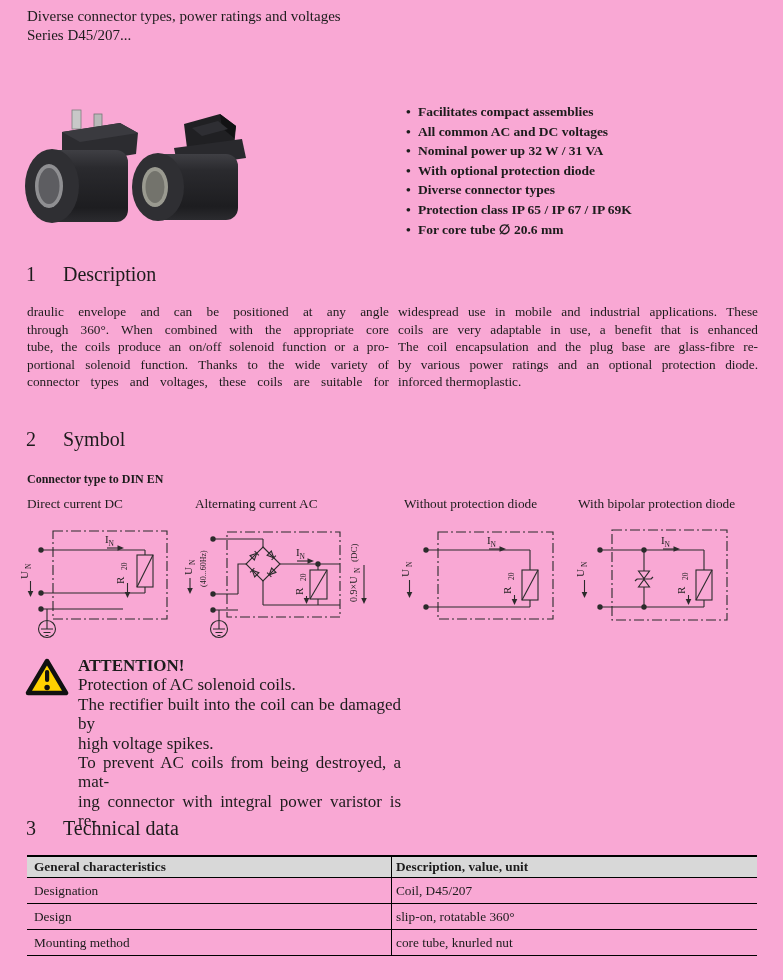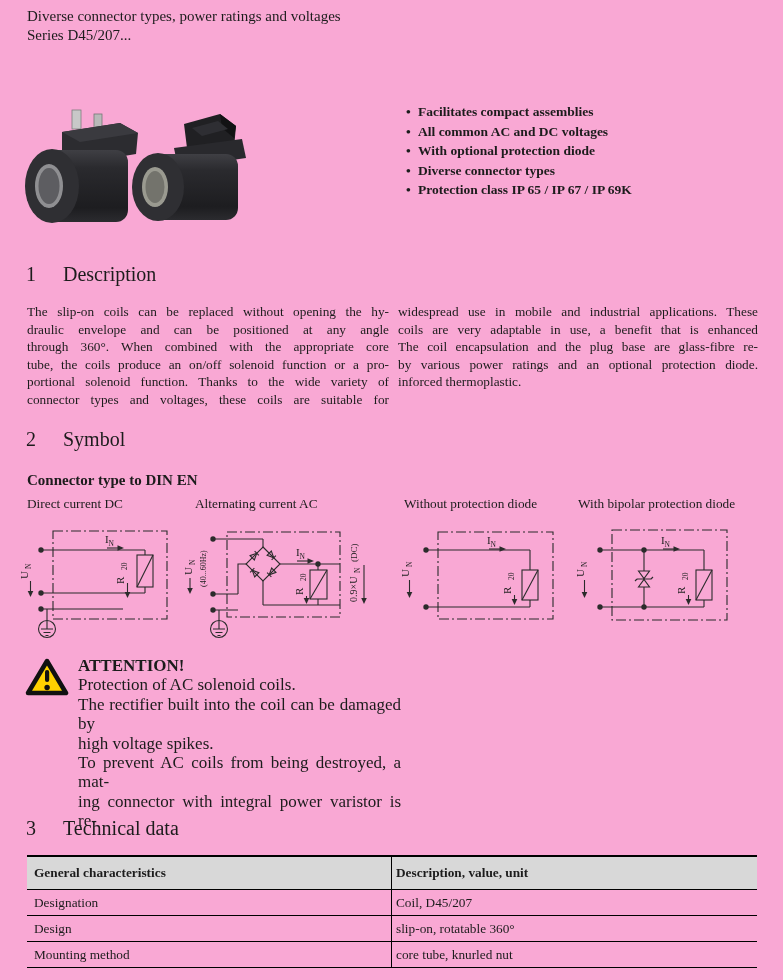--- a/index.html
+++ b/index.html
@@ -24,34 +24,34 @@
   .h-tech{left:26px;top:817px}
 
   
   .body-col{font-size:13.3px;line-height:17.6px}
   .line{text-align:justify;white-space:normal}
   .line.stretch{text-align-last:justify}
   .desc1{left:27px;top:303px;width:362px}
   .desc2{left:398px;top:303px;width:360px}
 
   
-  .grp{font-weight:700;font-size:15px}
+  .grp{font-weight:700;font-size:12px}
   .dlab{font-size:13.3px}
 
   
   .attn{left:78px;top:656px;width:323px;font-size:17px;line-height:19.4px}
   .attn .t{font-weight:700}
 
   
   .tbl{left:27px;top:855px;width:730px;border-top:2.5px solid #000;font-size:13.3px}
   .trow{display:grid;grid-template-columns:364px 1fr;border-bottom:1.2px solid #000}
   .trow.head{background:#d8d8d8;font-weight:700;border-bottom:1.6px solid #000}
   .trow:last-child{border-bottom:1.6px solid #000}
   .td{display:flex;align-items:center;height:25px;padding-left:7px}
-  .trow.head .td{height:32px}
+  .trow.head .td{height:20px}
   .td + .td{border-left:1.2px solid #000;padding-left:4px}
 
   
   .wire{stroke:#2b2b2b;stroke-width:1.1;fill:none}
   .dd{stroke-dasharray:10 3 2 3}
   .dot{fill:#2b2b2b;stroke:none}
   .ah{fill:#2b2b2b;stroke:none}
   text{fill:#222}
   .t11{font-size:11px}
   .t10{font-size:10px}
@@ -96,30 +96,31 @@
       <rect x="134" y="64" width="88" height="66" rx="12" fill="url(#gb)"></rect>
       <ellipse cx="142" cy="97" rx="26" ry="34" fill="#2f2f33"></ellipse>
       <ellipse cx="139" cy="97" rx="13" ry="20" fill="#9a9a90"></ellipse>
       <ellipse cx="139" cy="97" rx="9.5" ry="16" fill="#73736c"></ellipse>
     </g>
   </svg>
 
   <ul class="abs features">
     <li>Facilitates compact assemblies</li>
     <li>All common AC and DC voltages</li>
+    <li>Nominal power up 32 W / 31 VA</li>
     <li>With optional protection diode</li>
     <li>Diverse connector types</li>
     <li>Protection class IP 65 / IP 67 / IP 69K</li>
+    <li>For core tube ∅ 20.6 mm</li>
   </ul>
 
   <h2 class="abs sec-h h-desc">
     <span class="num">1</span><span>Description</span>
   </h2>
   <div class="abs body-col desc1">
-    <div class="line stretch">The slip-on coils can be replaced without opening the hy-</div>
     <div class="line stretch">draulic envelope and can be positioned at any angle</div>
     <div class="line stretch">through 360°. When combined with the appropriate core</div>
     <div class="line stretch">tube, the coils produce an on/off solenoid function or a pro-</div>
     <div class="line stretch">portional solenoid function. Thanks to the wide variety of</div>
     <div class="line stretch">connector types and voltages, these coils are suitable for</div>
   </div>
   <div class="abs body-col desc2">
     <div class="line stretch">widespread use in mobile and industrial applications. These</div>
     <div class="line stretch">coils are very adaptable in use, a benefit that is enhanced</div>
     <div class="line stretch">The coil encapsulation and the plug base are glass-fibre re-</div>

